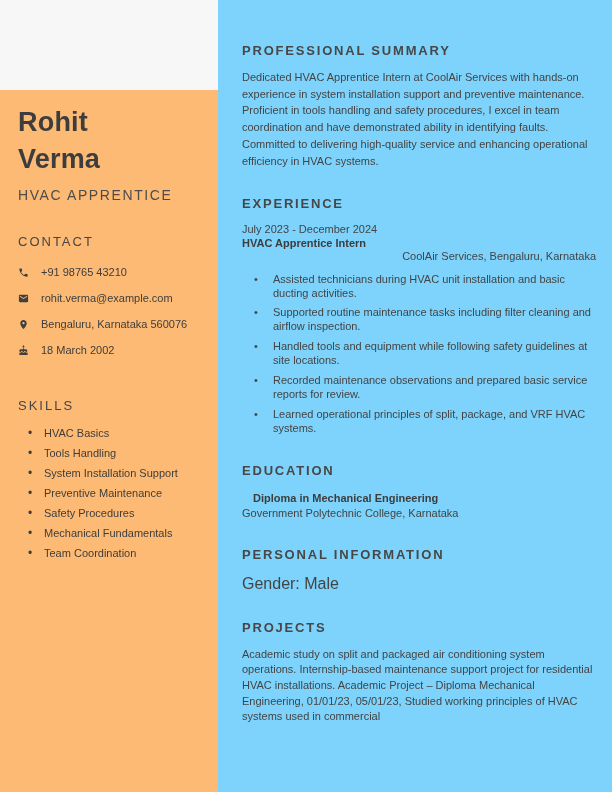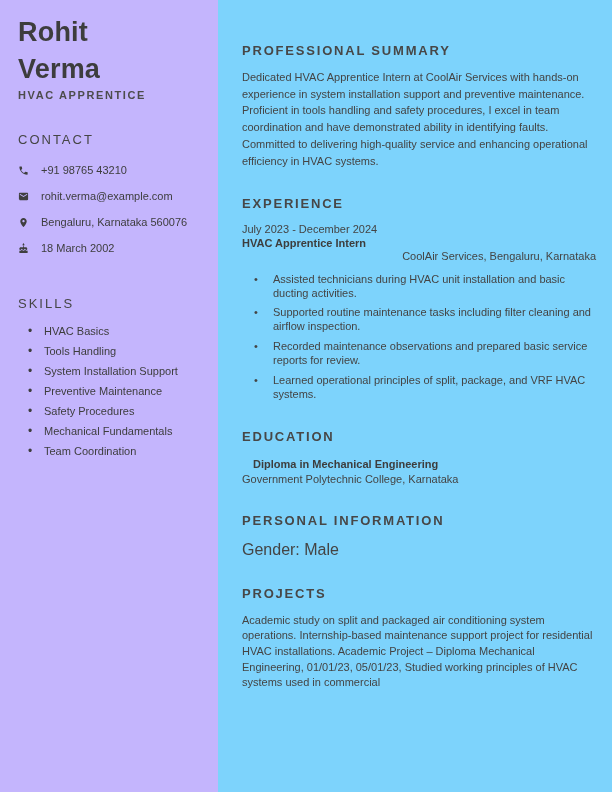--- a/index.html
+++ b/index.html
@@ -10,36 +10,36 @@
     width: 612px; height: 792px;
     background: #ffffff;
     overflow: hidden;
     display: flex;
     margin: 0 auto;
   }
 
   
   .sidebar {
     width: 218px; min-width: 218px;
-    background: #c4b5fd;
-    display: flex; flex-direction: row;
+    background: #fdba74;
+    display: flex; flex-direction: column;
   }
   .sidebar-top {
     height: 90px;
     background: #f7f7f7;
   }
   .sidebar-body { padding: 14px 18px 0 18px; }
 
   .person-name {
     font-size: 27px; font-weight: bold; color: #3d3d3d;
     line-height: 1.38; letter-spacing: 0.2px;
   }
   .person-title {
-    margin-top: 0;
-    font-size: 11px; font-weight: bold; color: #4c4c4c;
+    margin-top: 8px;
+    font-size: 14px; font-weight: normal; color: #4c4c4c;
     letter-spacing: 1.6px;
   }
 
   .side-heading {
     font-size: 13px; font-weight: normal; color: #454545;
     letter-spacing: 2px;
   }
   .contact-block { margin-top: 31px; }
   .contact-list { margin-top: 17px; }
   .contact-item {
@@ -199,20 +199,21 @@
     </section>
 
     <section class="section">
       <h2 class="section-heading">EXPERIENCE</h2>
       <div class="job-dates">July 2023 - December 2024</div>
       <div class="job-role">HVAC Apprentice Intern</div>
       <div class="job-company">CoolAir Services, Bengaluru, Karnataka</div>
       <ul class="bullet-list">
         <li>Assisted technicians during HVAC unit installation and basic ducting activities.</li>
         <li>Supported routine maintenance tasks including filter cleaning and airflow inspection.</li>
+        <li>Handled tools and equipment while following safety guidelines at site locations.</li>
         <li>Recorded maintenance observations and prepared basic service reports for review.</li>
         <li>Learned operational principles of split, package, and VRF HVAC systems.</li>
       </ul>
     </section>
 
     <section class="section">
       <h2 class="section-heading">EDUCATION</h2>
       <div class="edu-degree">Diploma in Mechanical Engineering</div>
       <div class="edu-school">Government Polytechnic College, Karnataka</div>
     </section>

